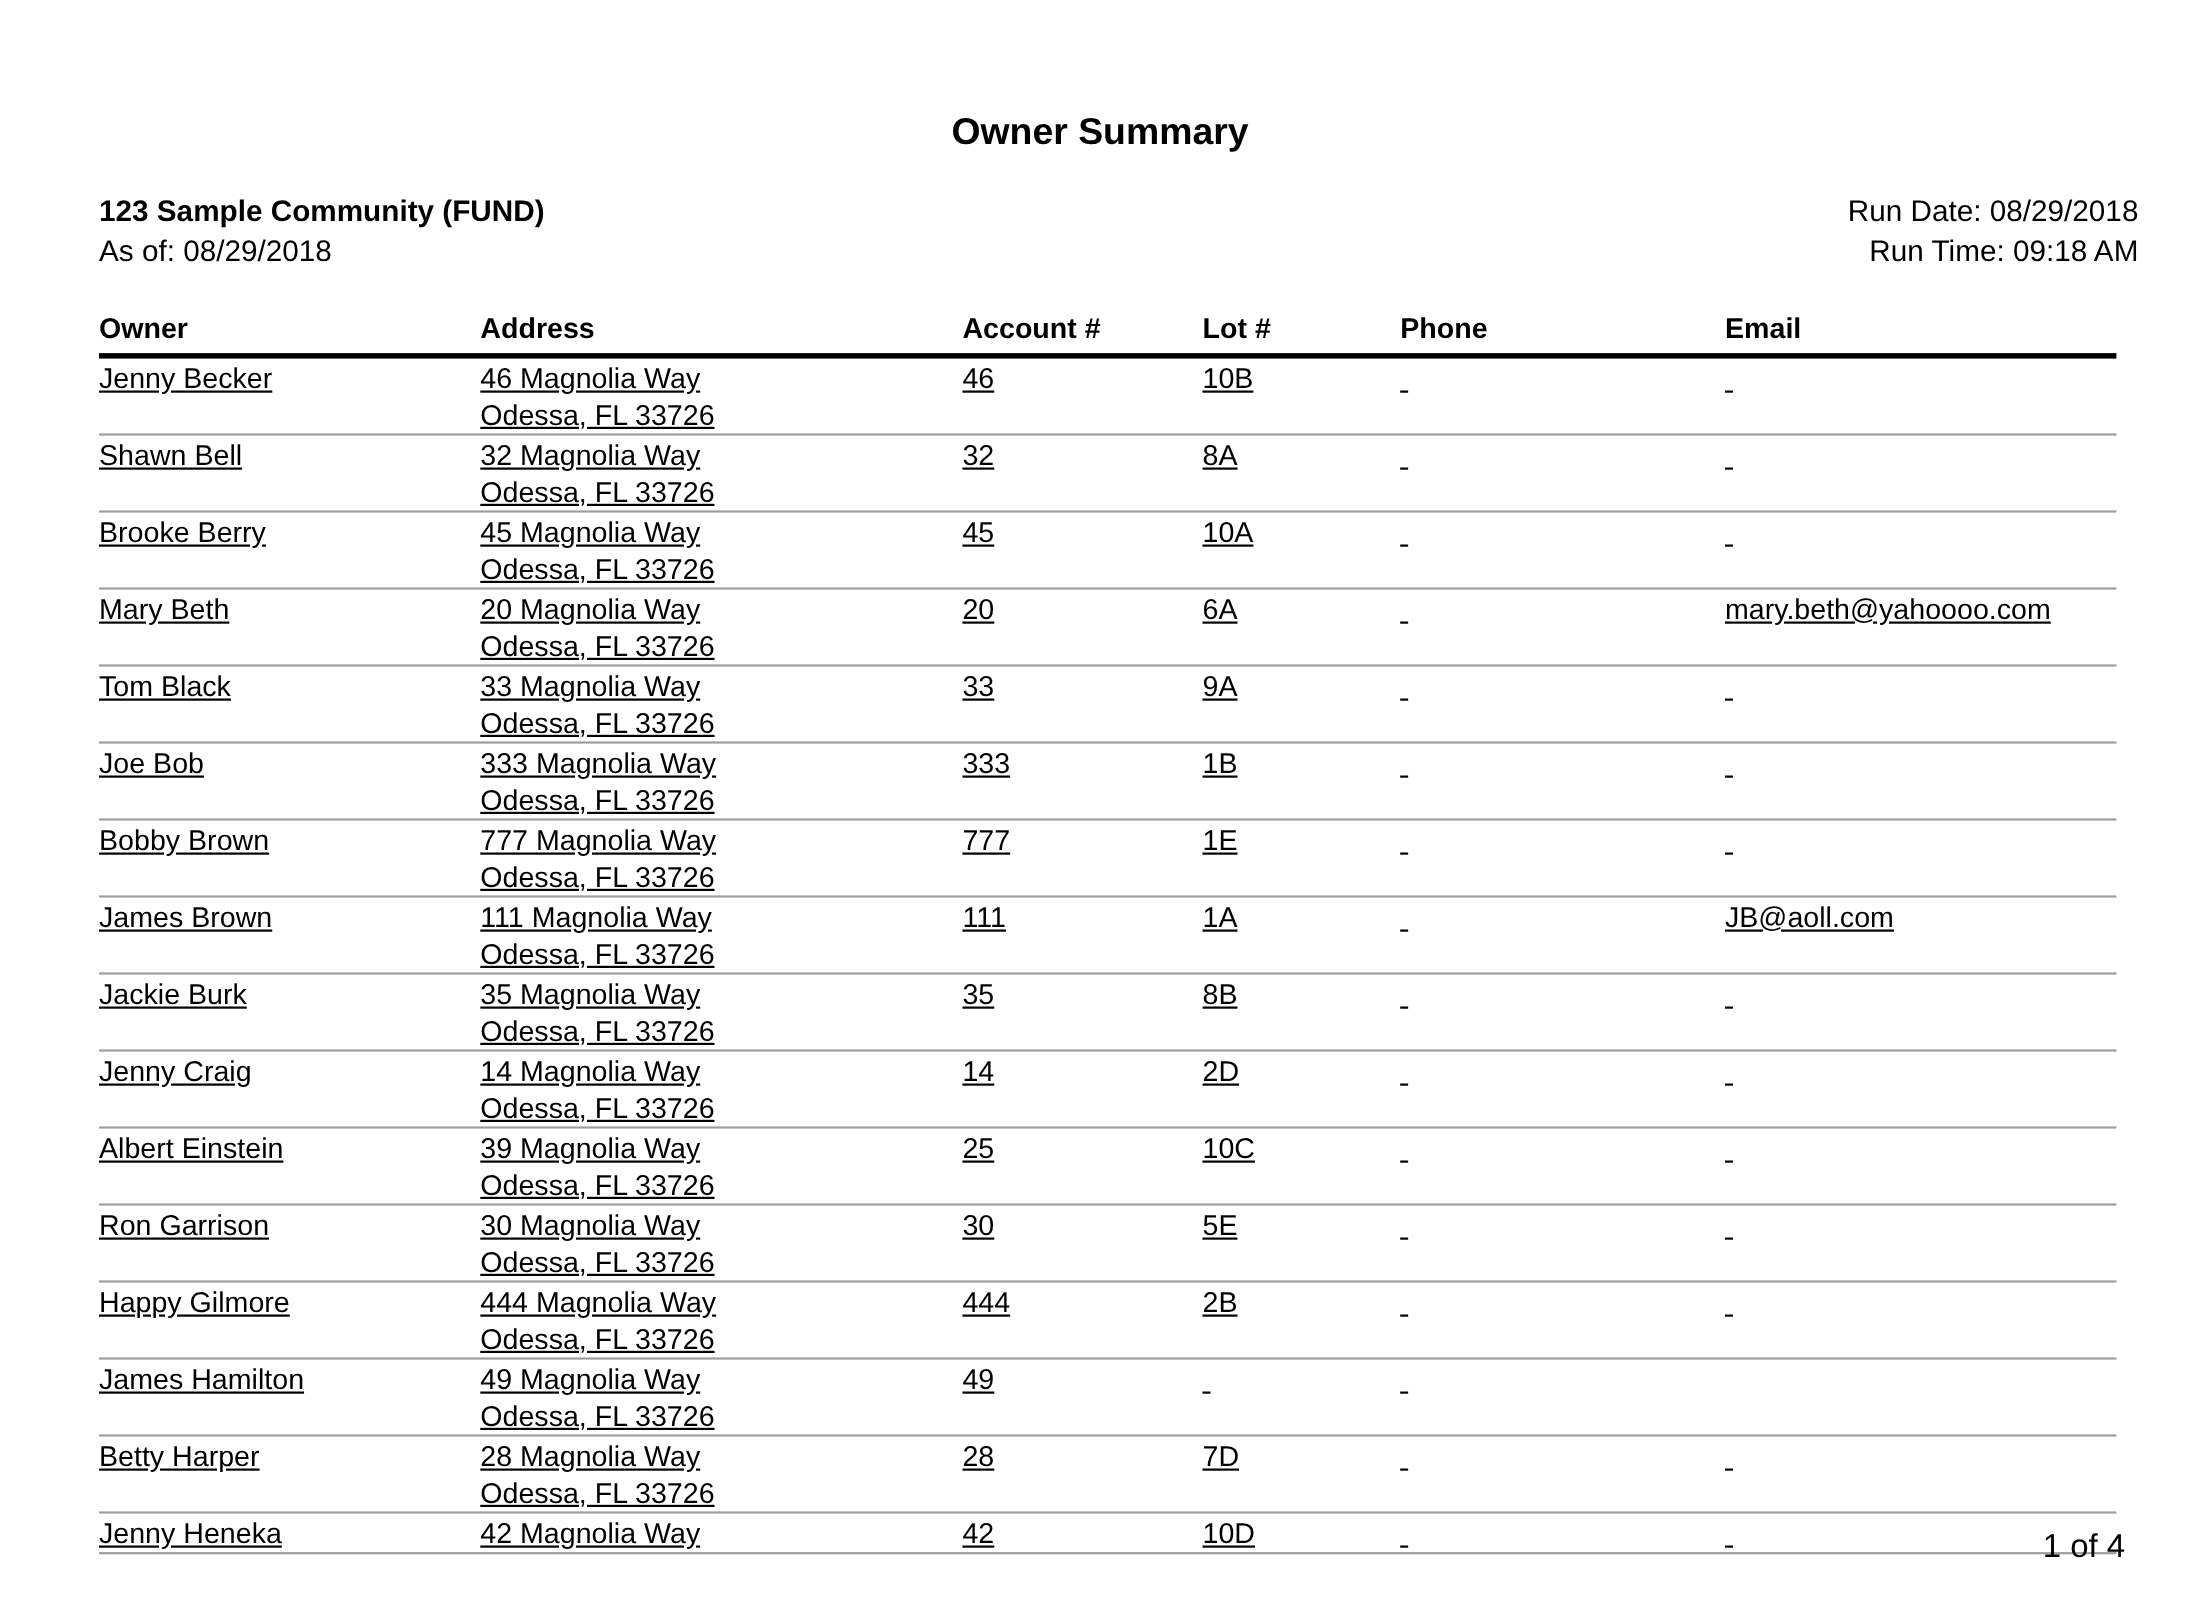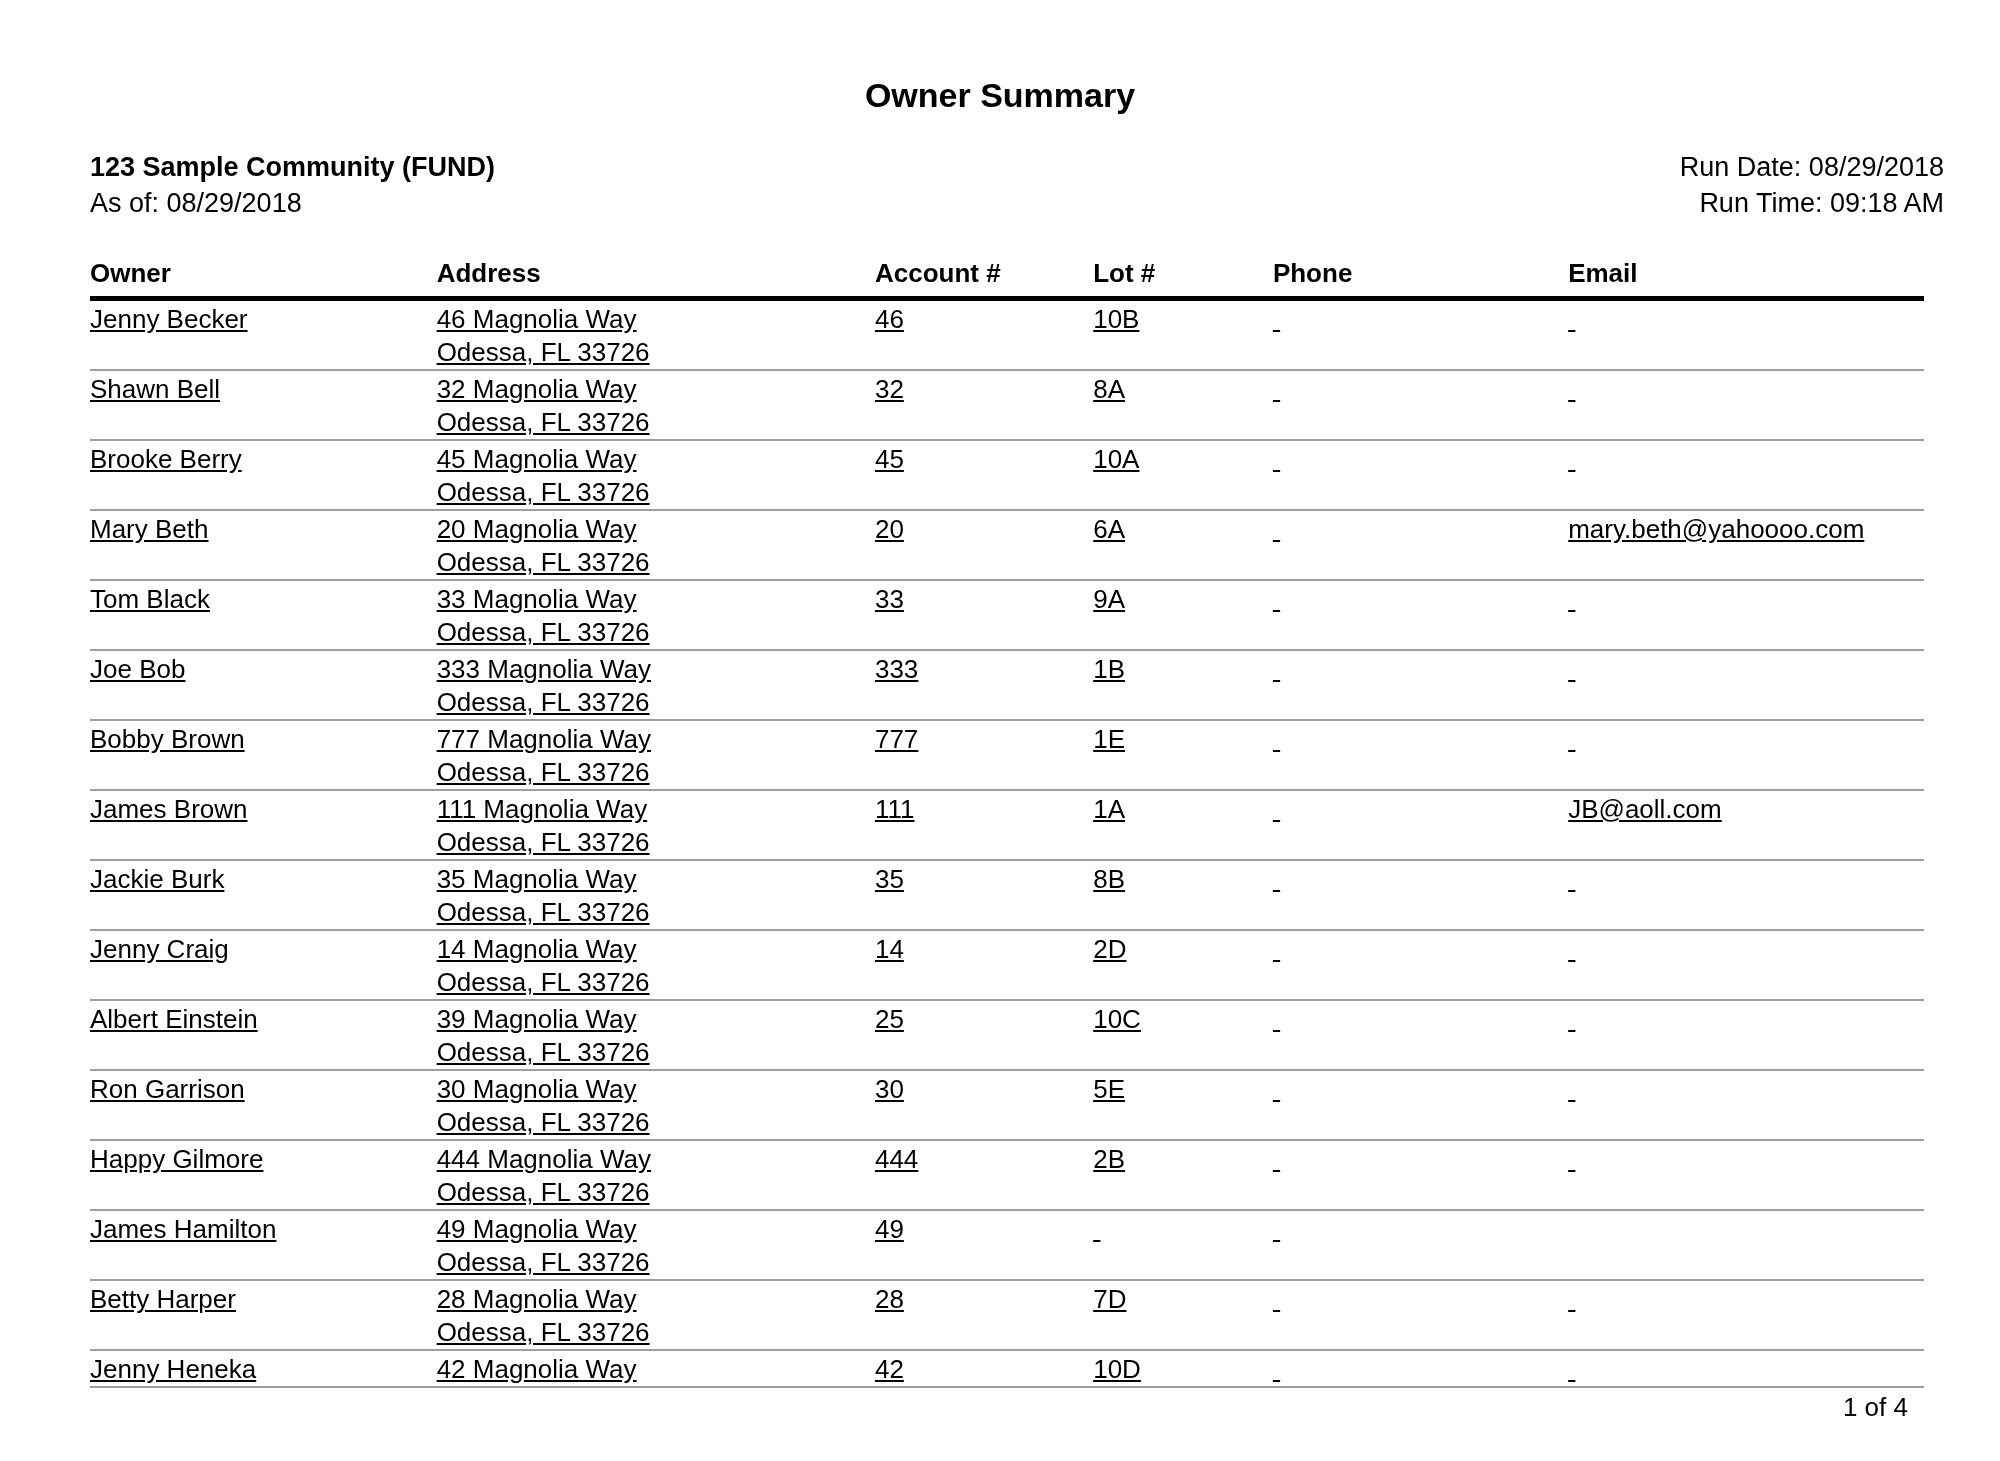--- a/index.html
+++ b/index.html
@@ -12,20 +12,21 @@
     font-family: "Liberation Sans", sans-serif;
     position: relative;
     overflow: hidden;
   }
   .title {
     padding-top: 76px;
     text-align: center;
     font-size: 34px;
     font-weight: bold;
     letter-spacing: 0px;
+    margin-top: 25px;
   }
   .meta {
     display: flex;
     justify-content: space-between;
     margin: 34px 56px 0 90px;
     font-size: 27px;
     line-height: 36px;
   }
   .meta-left .community { font-weight: bold; }
   .meta-right { text-align: right; }
@@ -46,23 +47,23 @@
     text-decoration: underline;
   }
   .td {
     font-size: 26px;
     line-height: 33px;
     padding-right: 8px;
     white-space: nowrap;
   }
   .footer {
     position: absolute;
-    right: 92px;
+    right: 68px;
     bottom: 38px;
-    font-size: 26px;
+    font-size: 30px;
   }
 </style>
 </head>
 <body>
 
 <div class="page">
 
   <div class="title">Owner Summary</div>
 
   <div class="meta">

